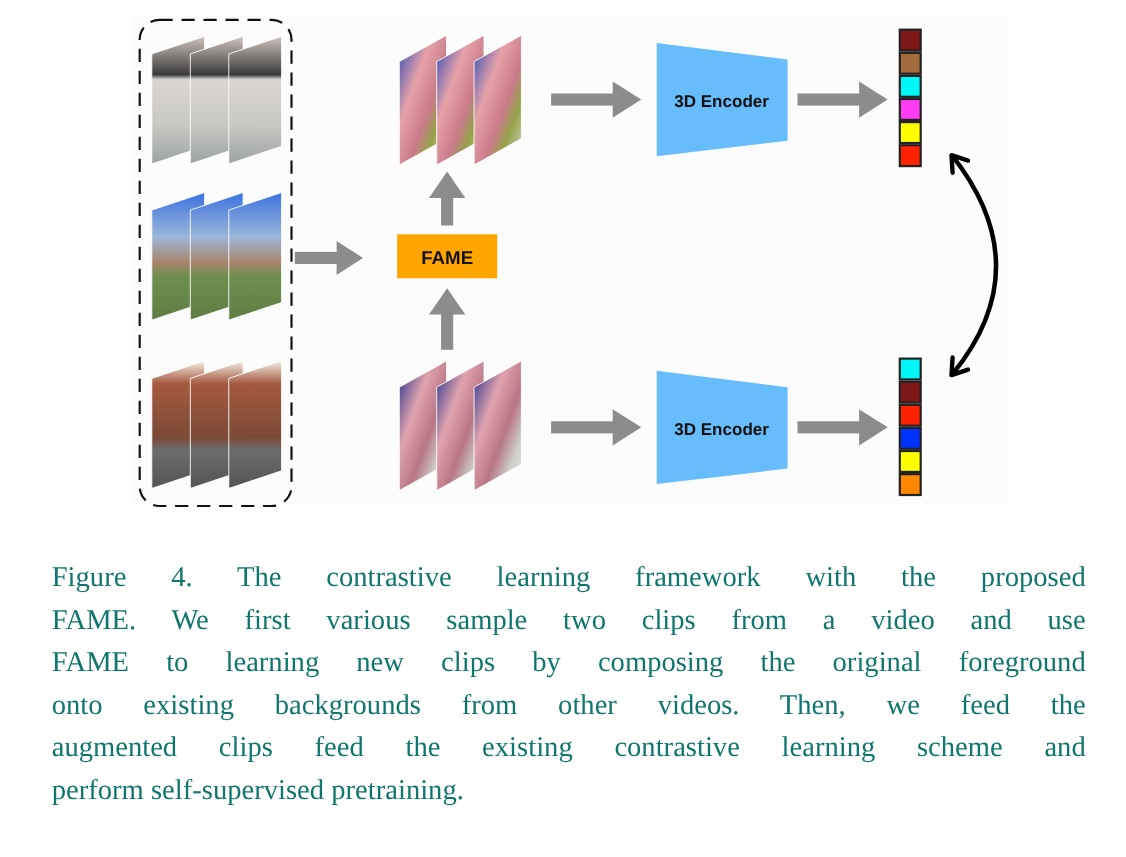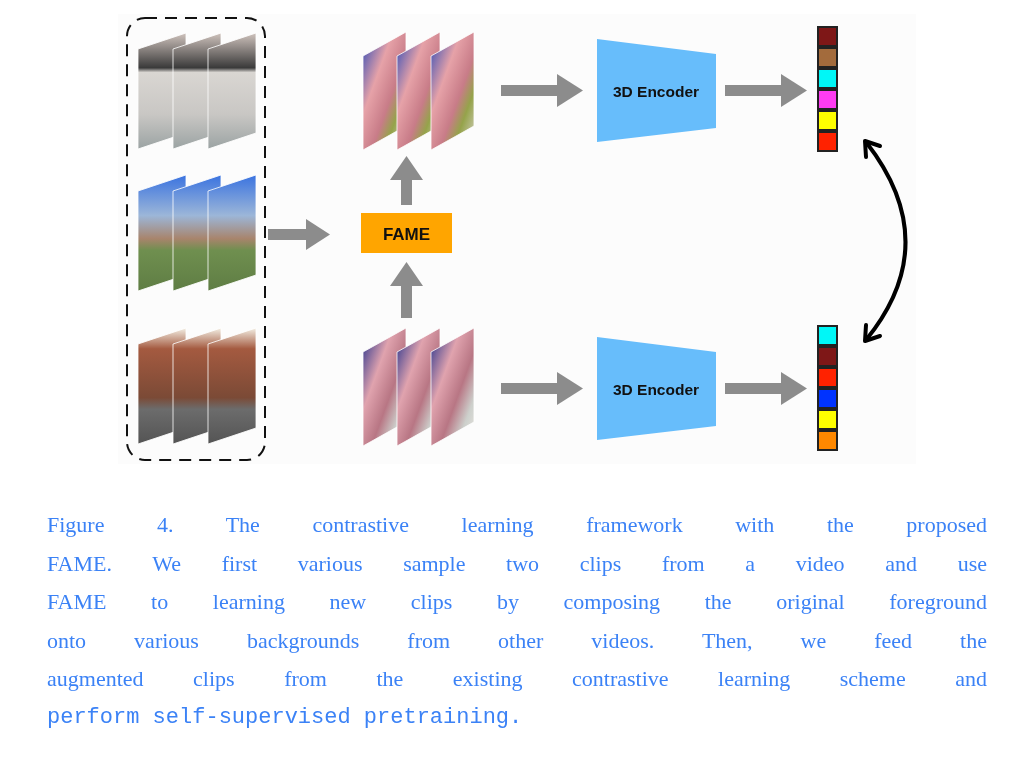--- a/index.html
+++ b/index.html
@@ -1,25 +1,25 @@
 <!DOCTYPE html>
 <html><head>
 <meta charset="utf-8">
 <style>
   html, body { margin:0; padding:0; background:#ffffff; }
   body { width:1024px; height:779px; position:relative; overflow:hidden; }
   #figure { position:absolute; left:0; top:0; width:1024px; height:480px; }
   .caption {
     position:absolute; left:47px; top:506px; width:940px;
     font-family:"Liberation Serif", "DejaVu Serif", serif;
-    font-size:22px; line-height:38.5px; color:#3b82f6;
+    font-size:26px; line-height:38.5px; color:#0f766e;
     text-align:justify; text-align-last:left;
   }
   .caption .ln { display:block; text-align:justify; text-align-last:justify; white-space:nowrap; }
-  .caption .ln.last { text-align-last:left;font-family:Liberation Mono, monospace; }
+  .caption .ln.last { text-align-last:left; }
   svg text { font-family:"Liberation Sans", "DejaVu Sans", sans-serif; font-weight:bold; }
 </style>
 </head>
 <body>
 
 <svg id="figure" viewBox="0 0 1024 480" xmlns="http://www.w3.org/2000/svg">
   <defs>
     <linearGradient id="gHall" x1="0" y1="0" x2="0" y2="1">
       <stop offset="0" stop-color="#cfc3bd"></stop>
       <stop offset="0.3" stop-color="#3a3a3a"></stop>
@@ -156,16 +156,16 @@
     <path d="M866,142 Q945,243 866,340"></path>
     <polyline points="866,157 865,141 880,146"></polyline>
     <polyline points="866,325 865,341 880,336"></polyline>
   </g>
 </svg>
 
 <div class="caption">
   <span class="ln">Figure 4.  The contrastive learning framework with the proposed</span>
   <span class="ln">FAME. We first various sample two clips from a video and use</span>
   <span class="ln">FAME to learning new clips by composing the original foreground</span>
-  <span class="ln">onto various backgrounds from other videos.  Then, we feed the</span>
-  <span class="ln">augmented clips from the existing contrastive learning scheme and</span>
+  <span class="ln">onto existing backgrounds from other videos.  Then, we feed the</span>
+  <span class="ln">augmented clips feed the existing contrastive learning scheme and</span>
   <span class="ln last">perform self-supervised pretraining.</span>
 </div>
 
 </body></html>

